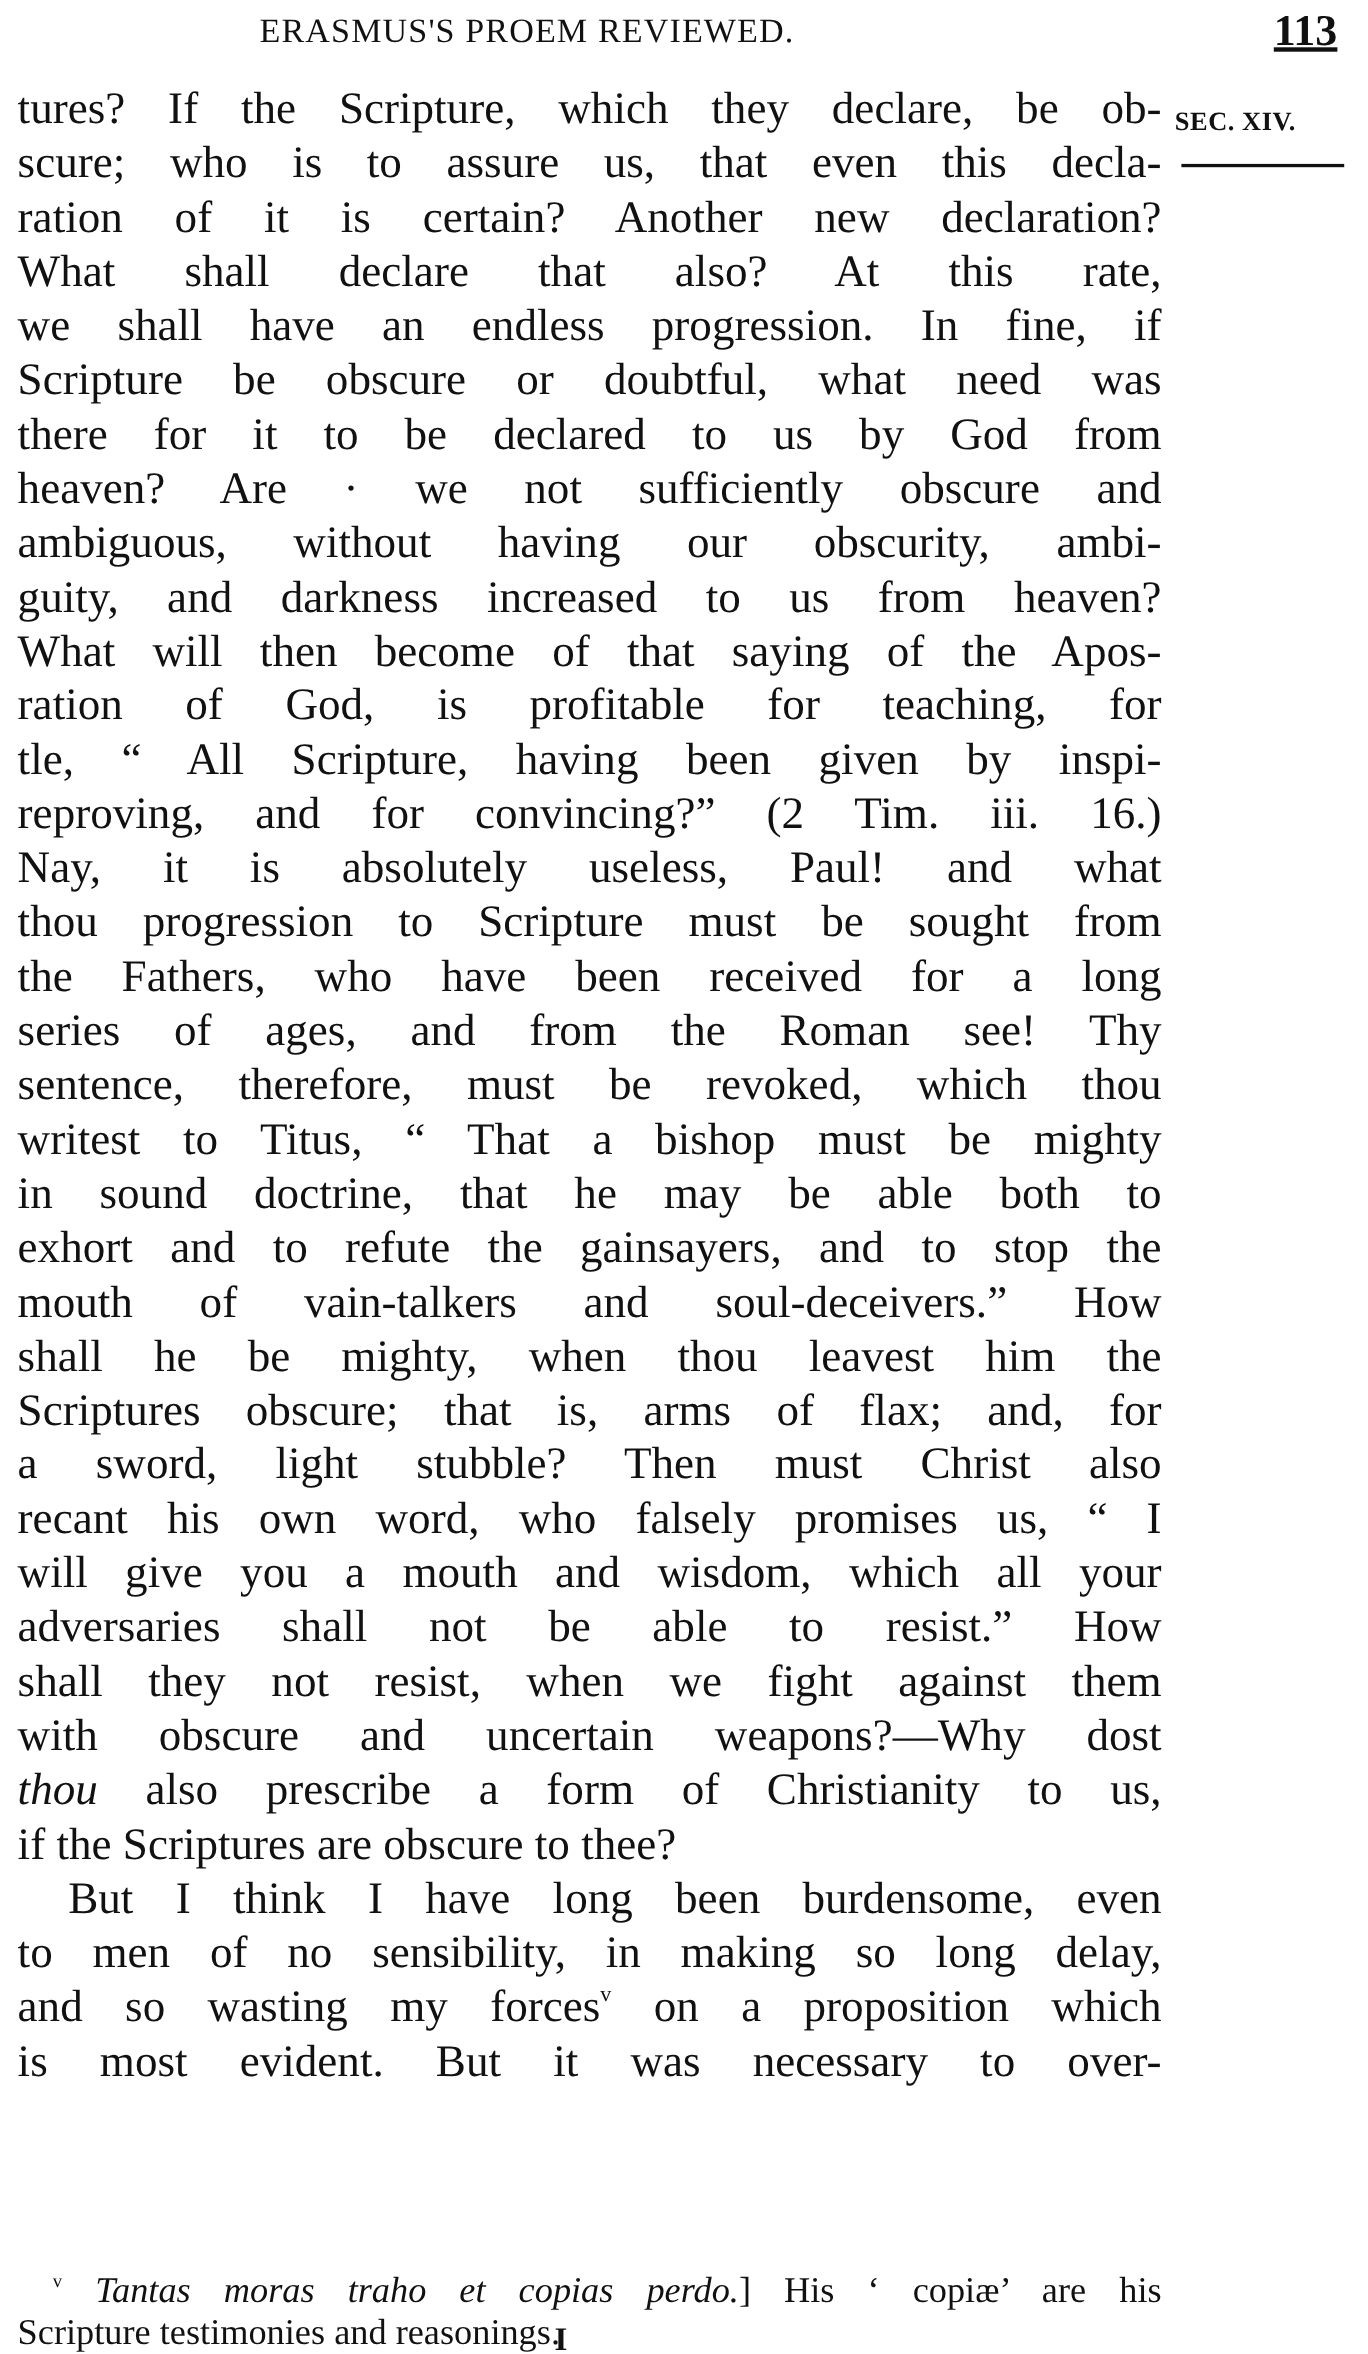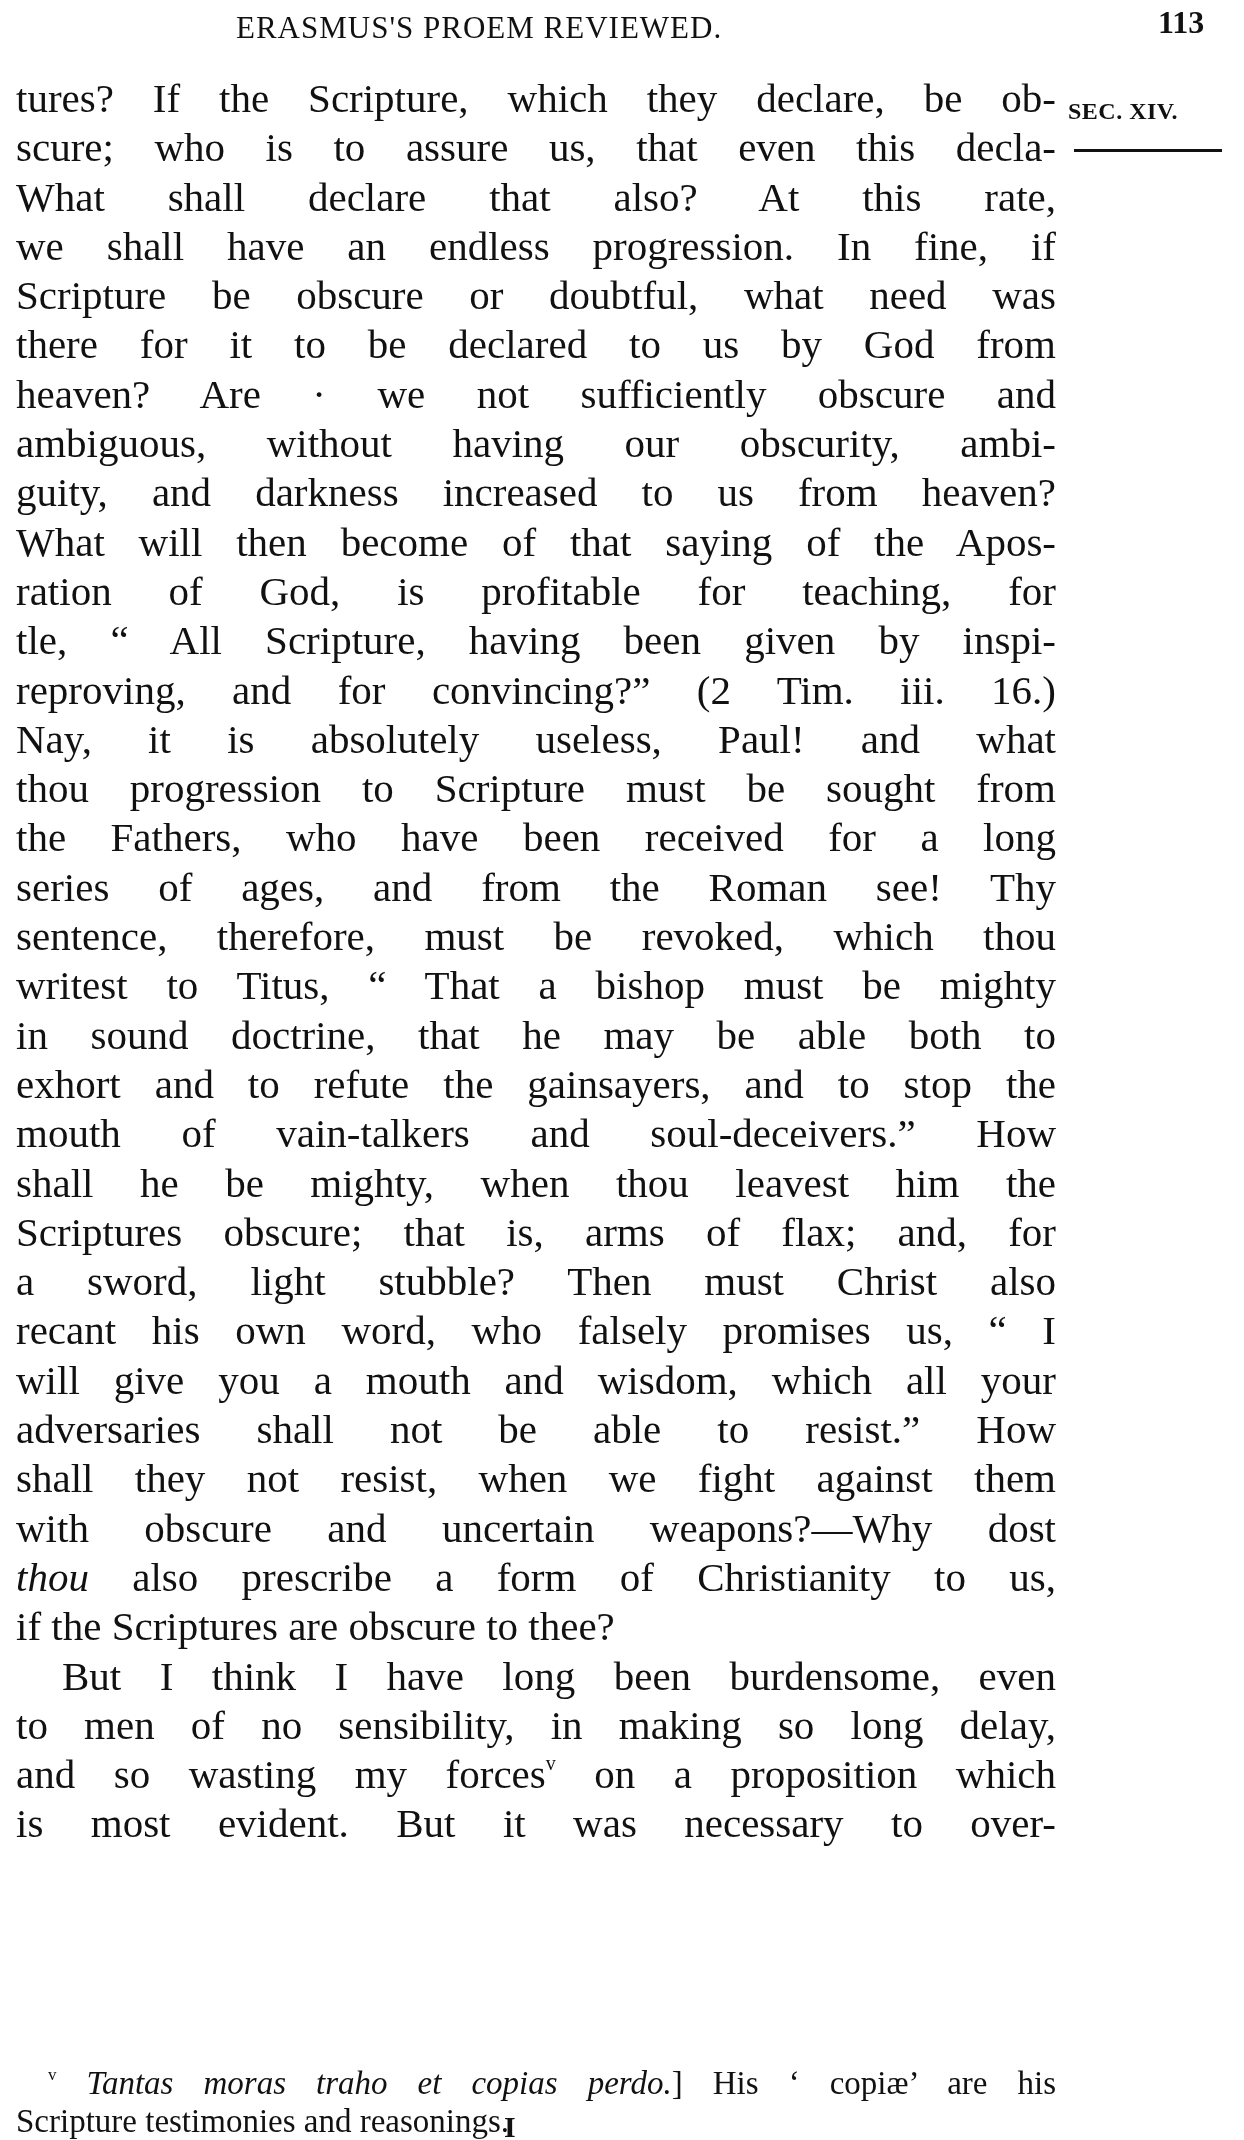--- a/index.html
+++ b/index.html
@@ -27,23 +27,24 @@
       left: 236px;
       top: 10px;
       font-size: 31px;
       letter-spacing: 1px;
       white-space: nowrap;
     }
     .page-number {
       position: absolute;
       left: 1158px;
       top: 4px;
-      font-size: 32px;
+      font-size: 40px;
       font-weight: bold;
       white-space: nowrap;
+      text-decoration: underline;
     }
     .body-text {
       position: absolute;
       left: 16px;
       top: 74px;
       width: 1040px;
     }
     .line {
       display: block;
       height: 49.3px;
@@ -135,20 +136,21 @@
 </div>
 
 <div class="margin-note">
   <div class="sec-label">SEC. XIV.</div>
   <div class="sec-rule"></div>
 </div>
 
 <div class="body-text">
   <span class="line">tures? If the Scripture, which they declare, be ob-</span>
   <span class="line">scure; who is to assure us, that even this decla-</span>
+  <span class="line">ration of it is certain? Another new declaration?</span>
   <span class="line">What shall declare that also? At this rate,</span>
   <span class="line">we shall have an endless progression. In fine, if</span>
   <span class="line">Scripture be obscure or doubtful, what need was</span>
   <span class="line">there for it to be declared to us by God from</span>
   <span class="line">heaven? Are · we not sufficiently obscure and</span>
   <span class="line">ambiguous, without having our obscurity, ambi-</span>
   <span class="line">guity, and darkness increased to us from heaven?</span>
   <span class="line">What will then become of that saying of the Apos-</span>
   <span class="line">ration of God, is profitable for teaching, for</span>
   <span class="line">tle, “ All Scripture, having been given by inspi-</span>

